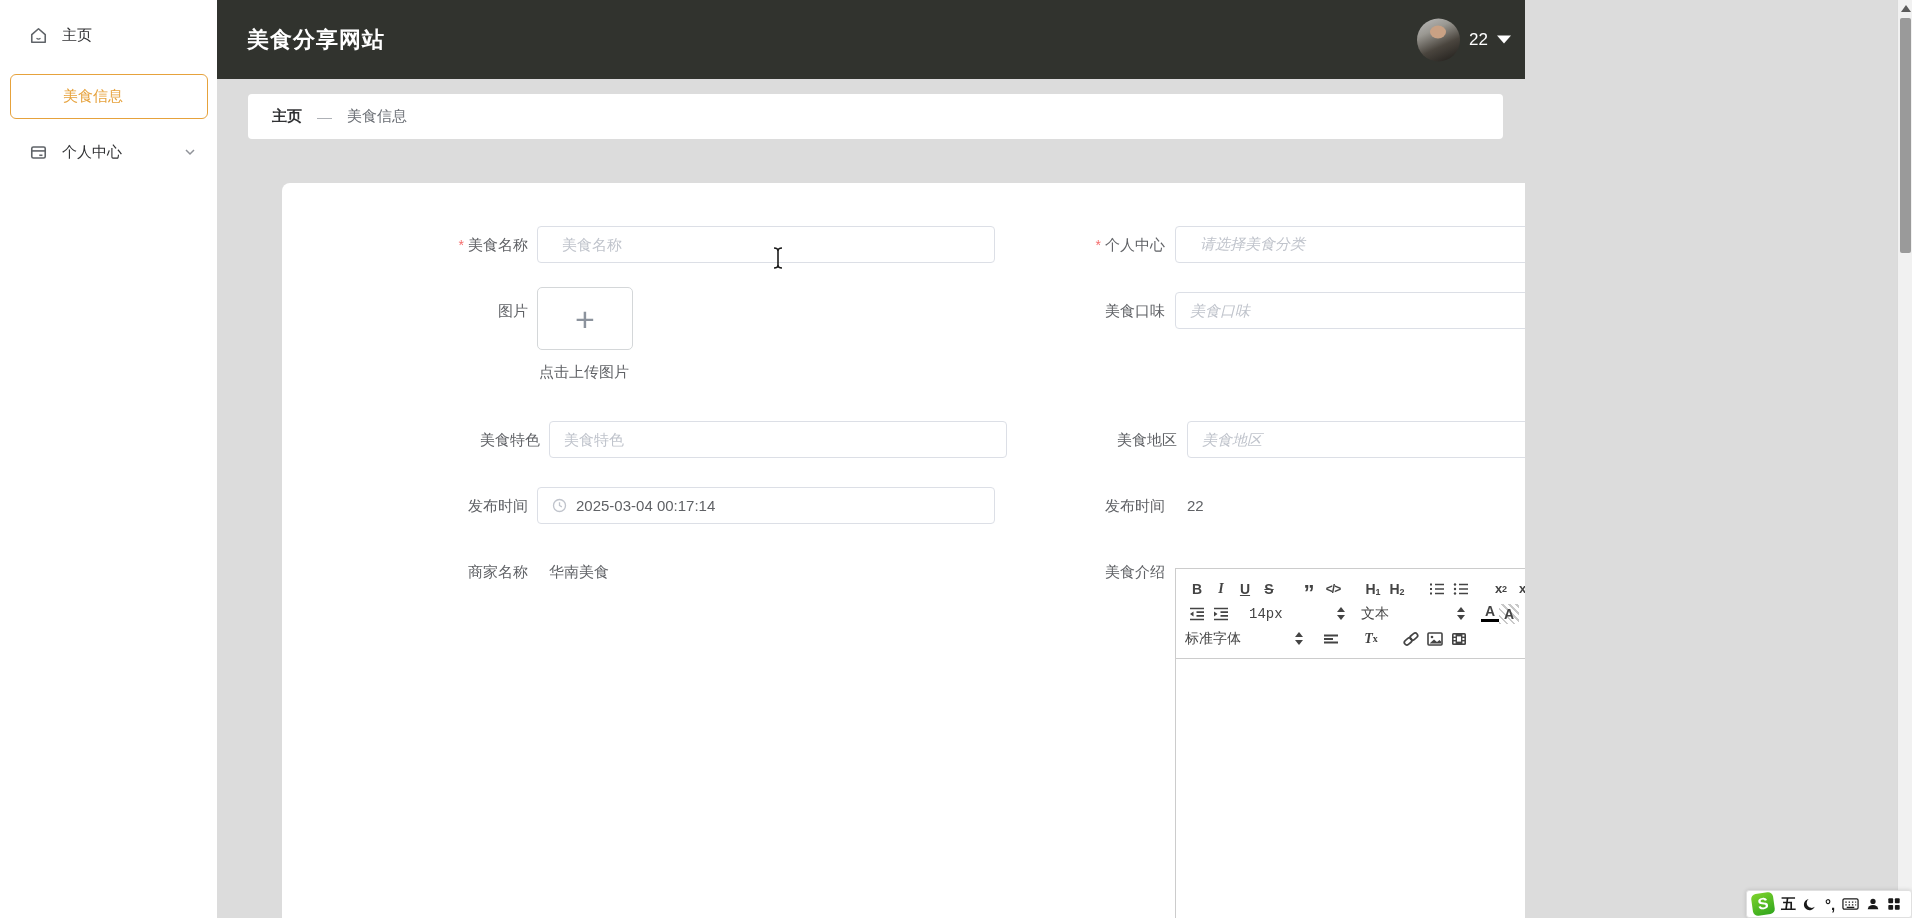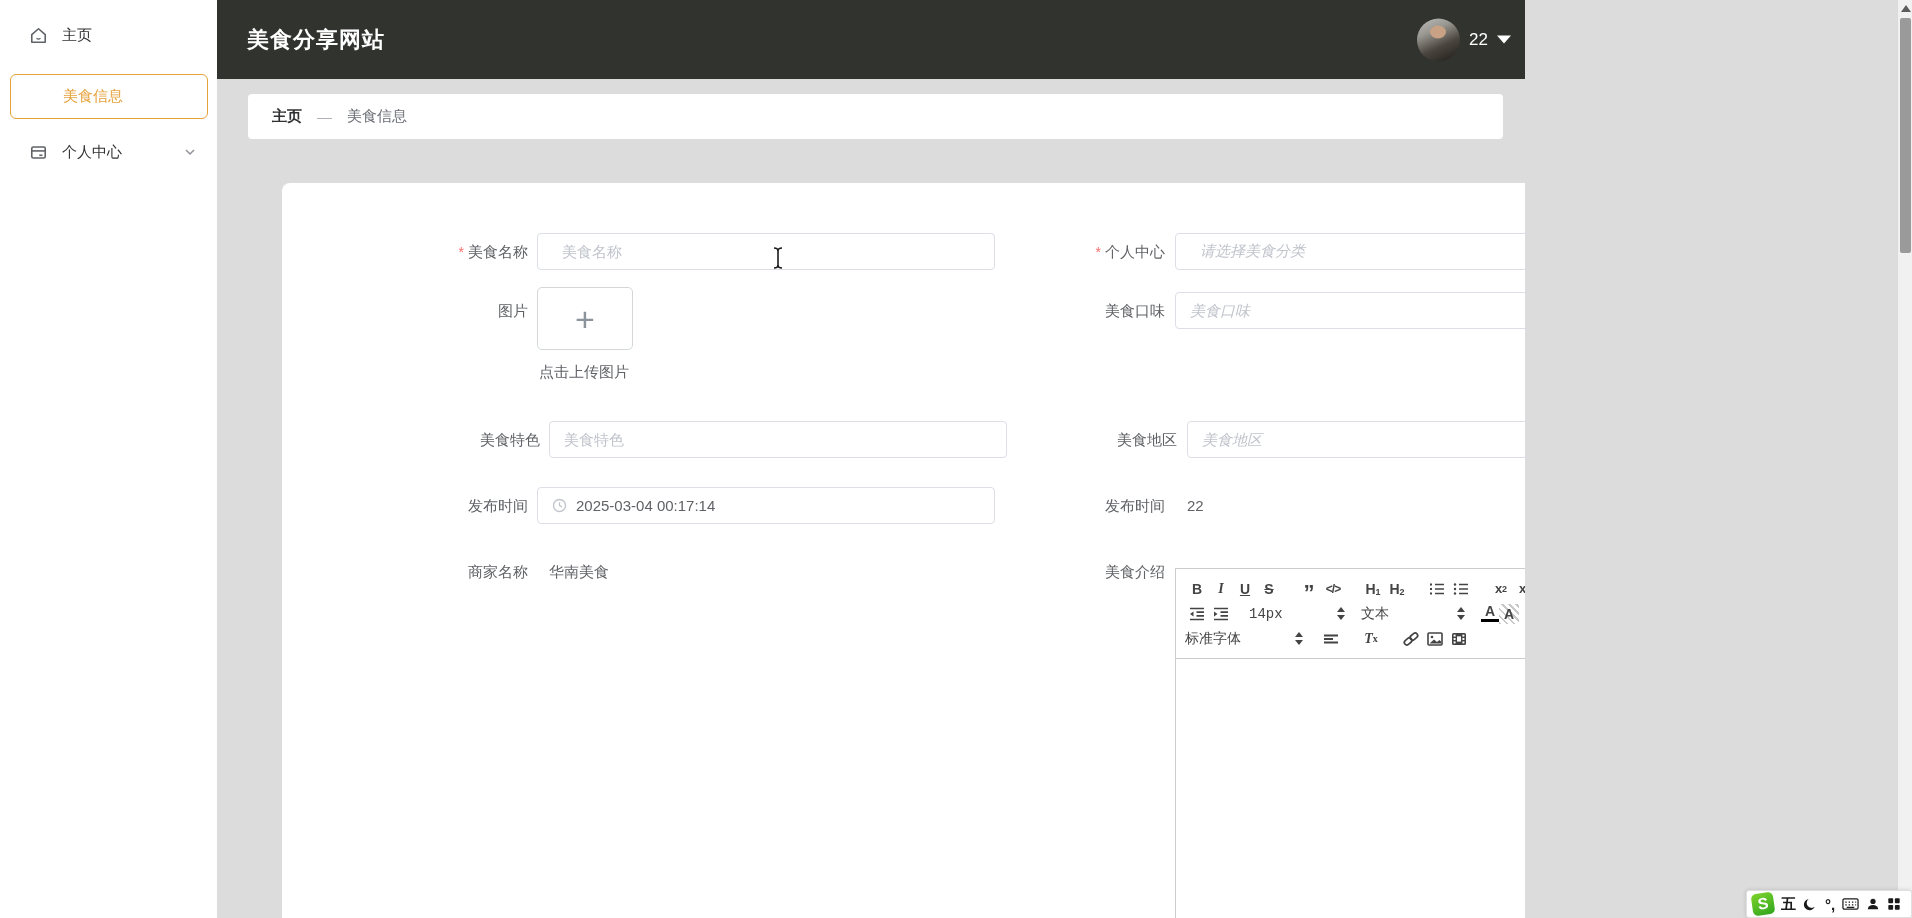--- a/index.html
+++ b/index.html
@@ -46,21 +46,21 @@
   
   .lbl { position:absolute; height:37px; line-height:37px; font-size:15px; color:#606266; text-align:right;
     white-space:nowrap; }
   .lbl-l { left:0; width:246px; }
   .lbl-r { left:600px; width:283px; }
   .star { color:#f56c6c; margin-right:4px; font-size:14px; }
   .inp { position:absolute; width:458px; height:37px; border:1px solid #dcdfe6; border-radius:4px; background:#fff;
     font-size:15px; padding:0 14px; color:#606266; outline:none; }
   .inp::placeholder { color:#c0c4cc; }
   .fld-l { left:255px; } .fld-r { left:893px;font-style:italic; }
-  .r1 { top:50px;padding-left:24px; } .r3 { top:238px;margin-left:12px; } .r4 { top:304px; } .r5 { top:370px; }
+  .r1 { top:43px;padding-left:24px; } .r3 { top:238px;margin-left:12px; } .r4 { top:304px; } .r5 { top:370px; }
   .r2-taste { top:109px; }
   .selectbox { display:flex; align-items:center; cursor:pointer; }
   .selectbox .ph { color:#c0c4cc; flex:1; }
   .datebox { display:flex; align-items:center; gap:9px; }
   .static-val { position:absolute; height:37px; line-height:37px; font-size:15px; color:#606266; }
 
   .upload { position:absolute; left:255px; top:104px; width:96px; height:63px; border:1px solid #d4d7d9;
     border-radius:5px; background:#fff; display:flex; align-items:center; justify-content:center; cursor:pointer; }
   .upload .plus { font-size:34px; font-weight:300; color:#8c939d; line-height:1; }
   .upload-hint { position:absolute; left:257px; top:180px; font-size:15px; color:#606266; }

